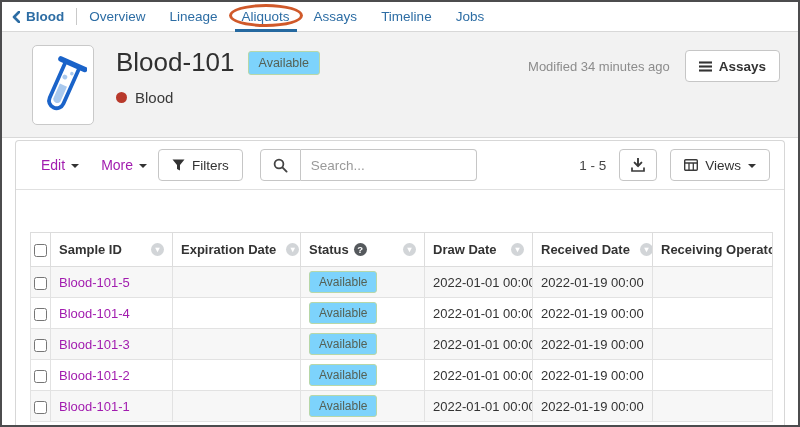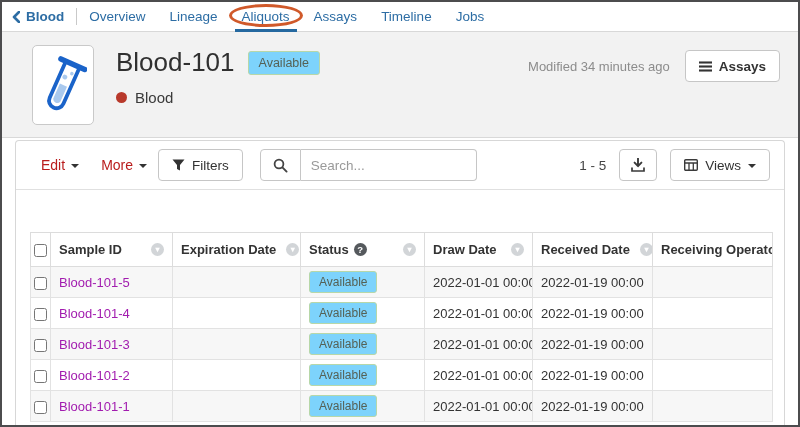--- a/index.html
+++ b/index.html
@@ -27,21 +27,21 @@
   .subtitle-row { margin-top:11px; display:flex; align-items:center; gap:8px; }
   .red-dot { width:11px; height:11px; border-radius:50%; background:#b8392b; flex:none; }
   .sample-type { font-size:15px; color:#3a3a3a; }
   .header-right { margin-left:auto; display:flex; align-items:center; gap:15px; height:32px; margin-top:5px; }
   .modified-text { font-size:13px; color:#8c8c8c; }
   .btn { border:1px solid #c6c6c6; border-radius:4px; background:#fff; height:32px; display:inline-flex; align-items:center; gap:7px; padding:0 13px; font-size:13.5px; color:#333; cursor:pointer; white-space:nowrap; }
   .btn-manage { font-weight:700; }
   
   .panel { position:absolute; left:13px; top:138px; width:770px; height:285px; background:#fff; border:1px solid #d7d7d7; border-bottom:none; border-radius:4px 4px 0 0; overflow:hidden; }
   .toolbar { height:49px; border-bottom:1px solid #e0e0e0; display:flex; align-items:center; padding:0 14px; }
-  .text-btn { display:inline-flex; align-items:center; gap:6px; font-size:14px; color:#b91c1c; padding:6px 11px; cursor:pointer; background:none; border:none; font-family:inherit; }
+  .text-btn { display:inline-flex; align-items:center; gap:6px; font-size:14px; color:#a21caf; padding:6px 11px; cursor:pointer; background:none; border:none; font-family:inherit; }
   .caret { width:0; height:0; border-left:4px solid transparent; border-right:4px solid transparent; border-top:4px solid #333; display:inline-block; margin-top:1px; }
   .filters-btn { margin-left:0; }
   .search-group { display:flex; margin-left:17px; height:32px;border-radius:14px; }
   .search-addon { width:41px; border:1px solid #c6c6c6; border-radius:4px 0 0 4px; display:flex; align-items:center; justify-content:center; background:#fff; }
   .search-input { width:176px; border:1px solid #c6c6c6; border-left:none; border-radius:0 4px 4px 0; padding:0 10px; font-size:13.5px; color:#333; font-family:inherit; outline:none; }
   .search-input::placeholder { color:#9a9a9a; }
   .toolbar-right { margin-left:auto; display:flex; align-items:center; gap:13px; }
   .page-info { font-size:13.5px; color:#444; }
   .icon-btn { padding:0 11px; }
   

